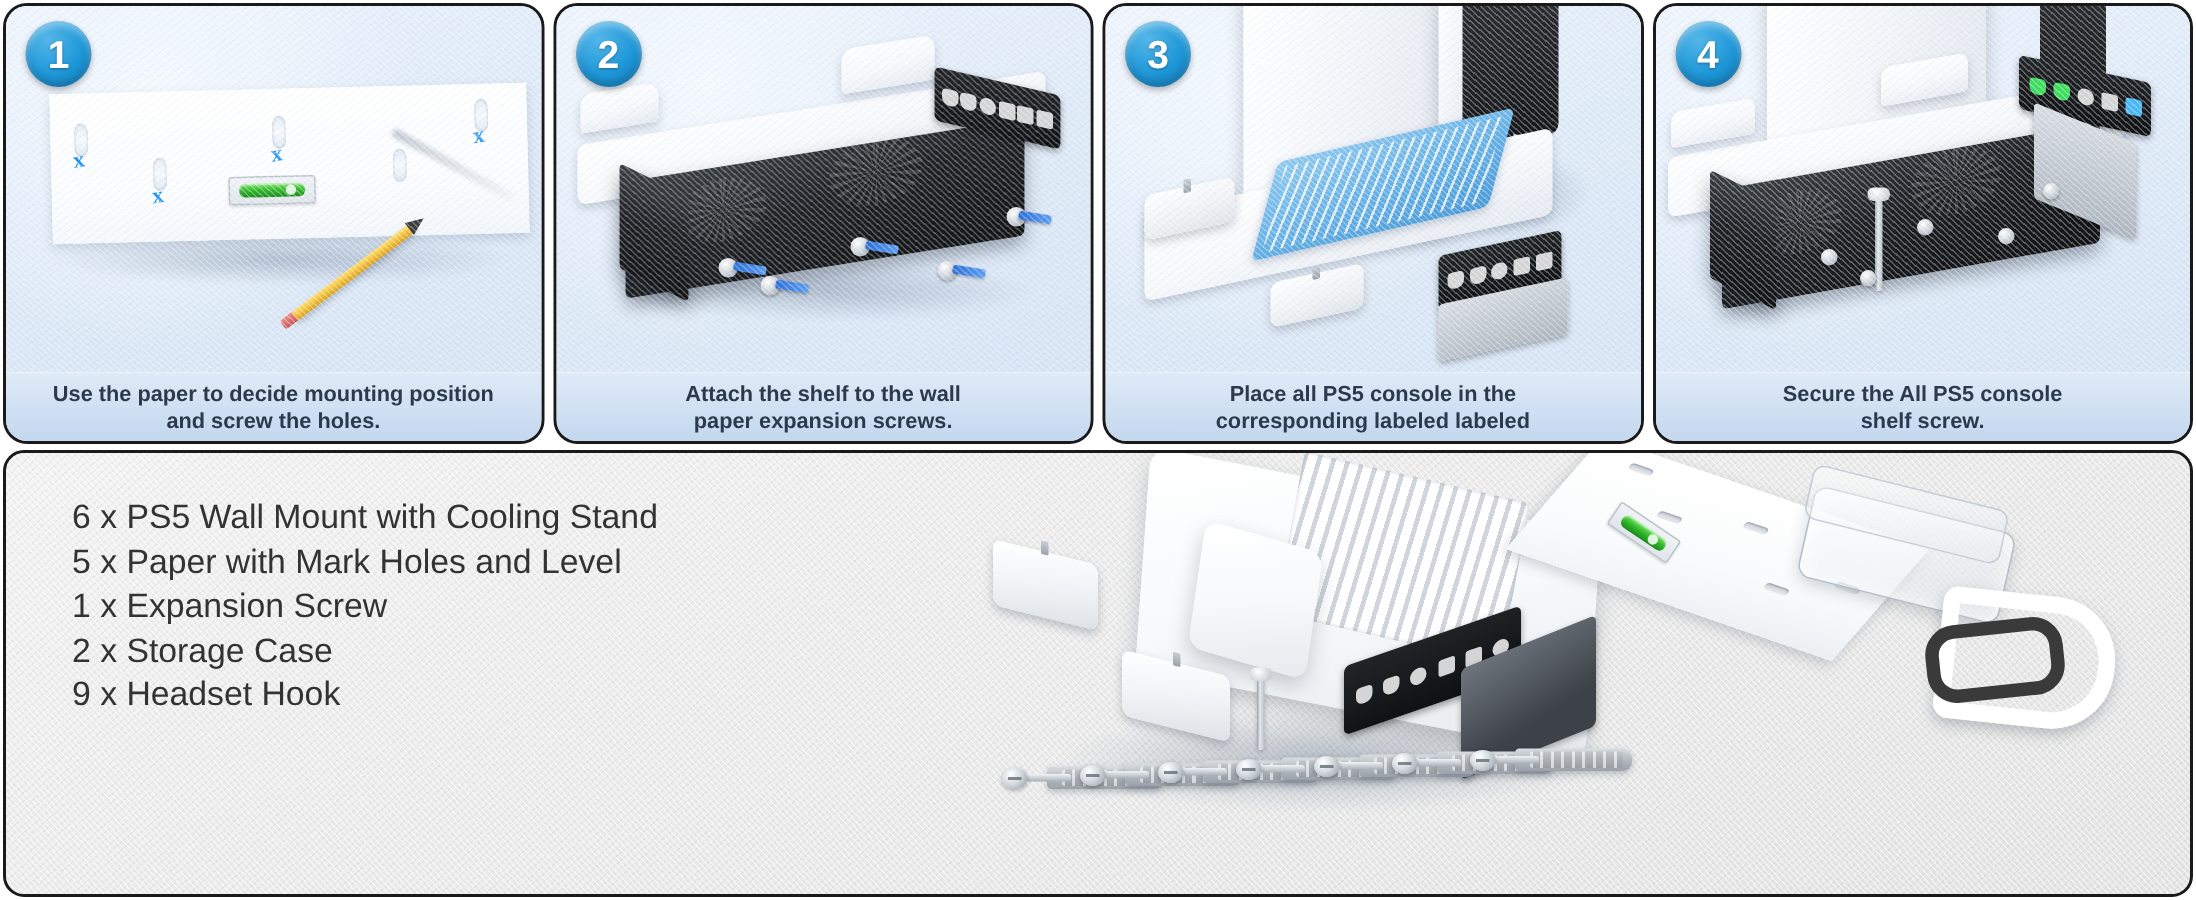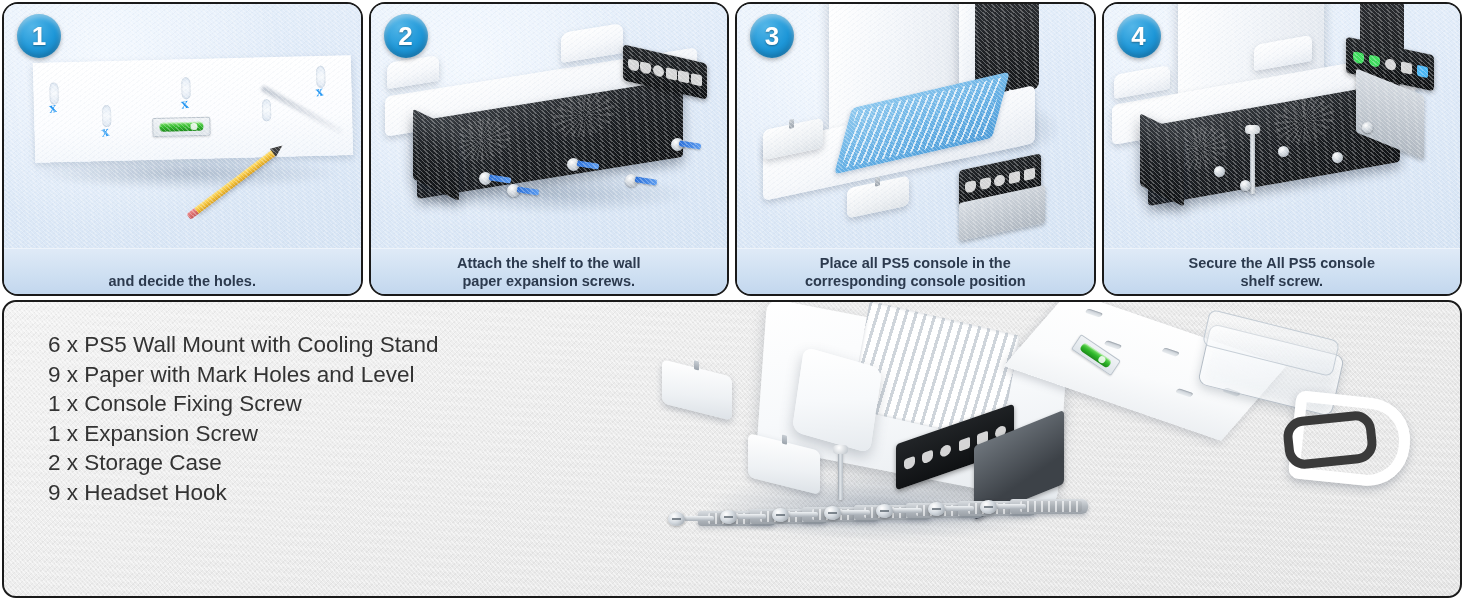--- a/index.html
+++ b/index.html
@@ -486,22 +486,22 @@
 
         <div class="pencil-shadow" style="left:252px;top:103px;width:92px;height:6px;transform:rotate(29deg);"></div>
         <div class="pencil" style="left:172px;top:145px;width:98px;transform:rotate(-37deg);transform-origin:right center;">
           <div class="tip"></div>
           <div class="eraser"></div>
         </div>
       </div>
       <div class="step-badge">1</div>
       <div class="step-caption">
         <span>
-          <br>
-          <span>and decide the holes.</span>
+          <span>Use the paper to decide mounting position</span><br>
+          <span>and screw the holes.</span>
         </span>
       </div>
     </div>
 
     <div class="step-panel">
       <div class="step-photo">
         <div class="soft-shadow" style="left:40px;top:170px;width:280px;height:40px;"></div>
 
         <div class="shelf-white-top" style="left:14px;top:68px;width:312px;height:40px;transform:skewY(-9deg);border-radius:6px;"></div>
 
@@ -573,21 +573,21 @@
           <div class="ctrl-icon"></div>
           <div class="ctrl-icon"></div>
         </div>
 
         <div class="mount-bracket" style="left:222px;top:190px;width:86px;height:38px;transform:skewY(-12deg);border-radius:3px;"></div>
       </div>
       <div class="step-badge">3</div>
       <div class="step-caption">
         <span>
           <span>Place all PS5 console in the</span><br>
-          <span>corresponding console position</span>
+          <span>corresponding labeled labeled</span>
         </span>
       </div>
     </div>
 
     <div class="step-panel">
       <div class="step-photo">
 
         <div class="ps5-console" style="left:74px;top:-12px;width:146px;height:108px;border-radius:0 0 8px 8px;"></div>
         <div class="ps5-black" style="left:256px;top:-12px;width:44px;height:92px;border-radius:0 0 10px 10px;"></div>
 
@@ -629,22 +629,21 @@
       </div>
     </div>
 
   </div>
 
   <div class="package-panel">
 
     <div class="pkg-text">
       <ul class="pkg-list">
         <li>6 x PS5 Wall Mount with Cooling Stand</li>
-        <li>9 x Paper with Mark Holes and Level</li>
-        <li>1 x Console Fixing Screw</li>
+        <li>5 x Paper with Mark Holes and Level</li>
         <li>1 x Expansion Screw</li>
         <li>2 x Storage Case</li>
         <li>9 x Headset Hook</li>
       </ul>
     </div>
 
     <div class="prod-area">
 
       <div class="soft-shadow" style="left:60px;top:170px;width:360px;height:70px;"></div>
 

